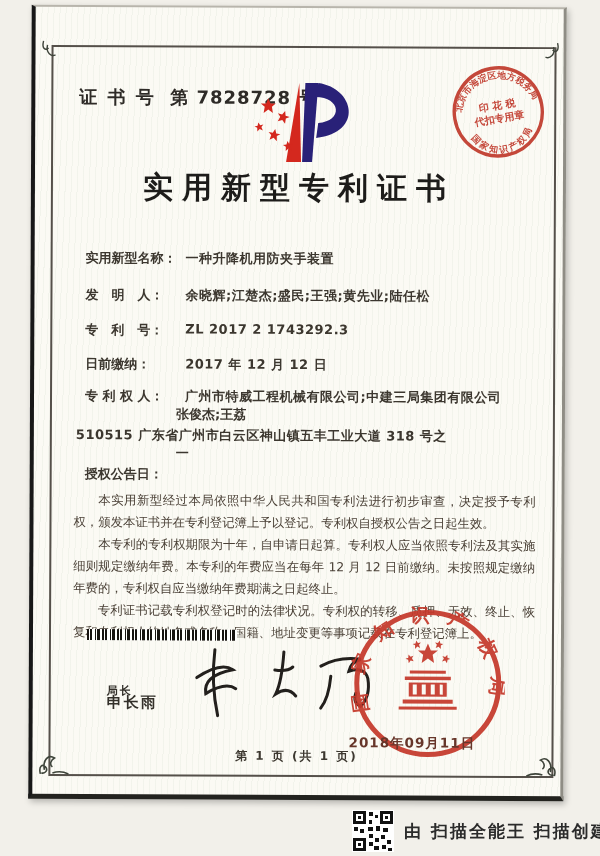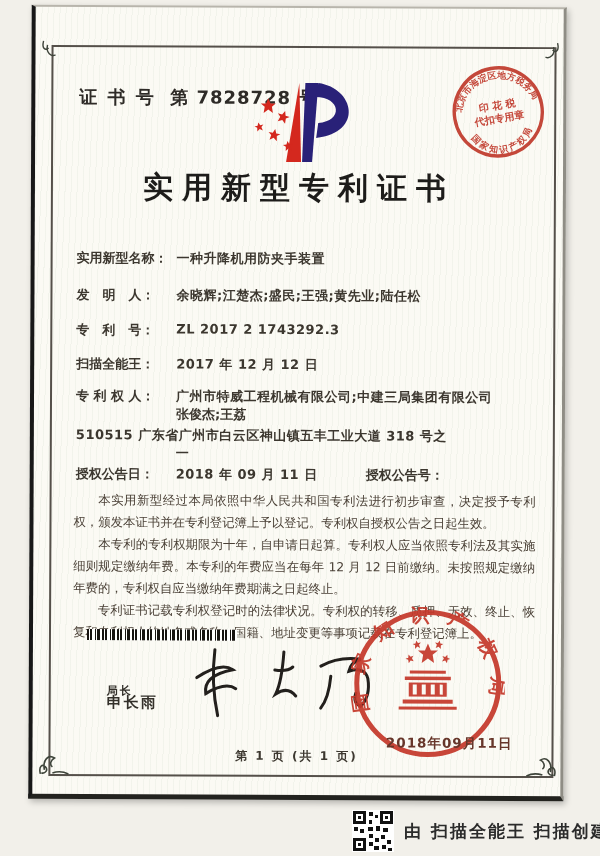--- a/index.html
+++ b/index.html
@@ -51,21 +51,21 @@
 
   .title {
     position:absolute; left:0; top:160px; width:100%;
     text-align:center; font-family:"DejaVu Serif","Liberation Serif",serif;
     font-size:30px; font-weight:bold; color:#1d1c1a; letter-spacing:9px;
   }
 
   
   .row { position:absolute; left:42px; width:470px; display:flex;
          font-size:13px; font-weight:600; color:#3c372f; }
-  .row .lbl { flex:0 0 100px; white-space:nowrap; }
+  .row .lbl { flex:0 0 100px; white-space:nowrap;margin-left:9px; }
   .row .val { flex:1; letter-spacing:.5px; }
   .row2 { position:absolute; left:142px; width:370px;
           font-size:13px; font-weight:600; color:#3c372f; }
   .r-name      { top:242px; }
   .r-inventors { top:279px; }
   .r-patno     { top:314px; }
   .r-filing    { top:348px; }
   .r-patentee  { top:380px; }
   .r-patentee2 { top:398px; }
   .r-address   { top:419px; }
@@ -89,21 +89,21 @@
       #15120f 8px 9px,#fff 9px 10px,#15120f 10px 13px,#fff 13px 15px);
   }
   .sig-title { position:absolute; left:74px; top:676px; font-size:11px;
                font-weight:700; color:#33302a; letter-spacing:2px; }
   .sig-name  { position:absolute; left:74px; top:686px; font-size:15px;
                font-weight:600; color:#33302a; letter-spacing:2px; }
   .sig-hand  { position:absolute; left:150px; top:636px; width:200px; height:86px; }
 
   .office-seal { position:absolute; left:318px; top:598px; width:154px; height:154px;
                  opacity:.93; }
-  .seal-date { position:absolute; left:316px; top:726px; width:164px; text-align:right;
+  .seal-date { position:absolute; left:316px; top:726px; width:164px; text-align:left;
                font-size:13.5px; font-weight:bold; color:#67362a; letter-spacing:1px; }
 
   .footer-page { position:absolute; left:0; top:740px; width:100%;
                  text-align:center; font-size:12px; font-weight:600; color:#3c372f;
                  letter-spacing:2px; }
 
   
   .scan-mark { position:absolute; left:352px; top:810px; display:flex;
                align-items:center; gap:10px; }
   .qr { width:42px; height:42px; }
@@ -172,39 +172,37 @@
     </div>
     <div class="row r-inventors">
       <span class="lbl">发　明　人：</span>
       <span class="val">余晓辉;江楚杰;盛民;王强;黄先业;陆任松</span>
     </div>
     <div class="row r-patno">
       <span class="lbl">专　利　号：</span>
       <span class="val">ZL 2017 2 1743292.3</span>
     </div>
     <div class="row r-filing">
-      <span class="lbl">扫描全能王：</span>
+      <span class="lbl">日前缴纳：</span>
       <span class="val">2017 年 12 月 12 日</span>
     </div>
     <div class="row r-patentee">
       <span class="lbl">专 利 权 人：</span>
       <span class="val">广州市特威工程机械有限公司;中建三局集团有限公司</span>
     </div>
     <div class="row2 r-patentee2">张俊杰;王荔</div>
     <div class="row r-address">
       <span class="val">510515 广东省广州市白云区神山镇五丰工业大道 318 号之</span>
     </div>
     <div class="row2 r-address2">一</div>
     <div class="row r-grant" style="position:absolute;">
       <div class="grant-pair">
         <span class="lbl">授权公告日：</span>
-        <span class="val">2018 年 09 月 11 日</span>
       </div>
       <div class="grant-right">
-        <span class="lbl">授权公告号：</span>
       </div>
     </div>
 
     <div class="paras">
       <p>本实用新型经过本局依照中华人民共和国专利法进行初步审查，决定授予专利权，颁发本证书并在专利登记簿上予以登记。专利权自授权公告之日起生效。</p>
       <p>本专利的专利权期限为十年，自申请日起算。专利权人应当依照专利法及其实施细则规定缴纳年费。本专利的年费应当在每年 12 月 12 日前缴纳。未按照规定缴纳年费的，专利权自应当缴纳年费期满之日起终止。</p>
       <p>专利证书记载专利权登记时的法律状况。专利权的转移、质押、无效、终止、恢复和专利权人的姓名或名称、国籍、地址变更等事项记载在专利登记簿上。</p>
     </div>
 
     <div class="barcode"></div>

